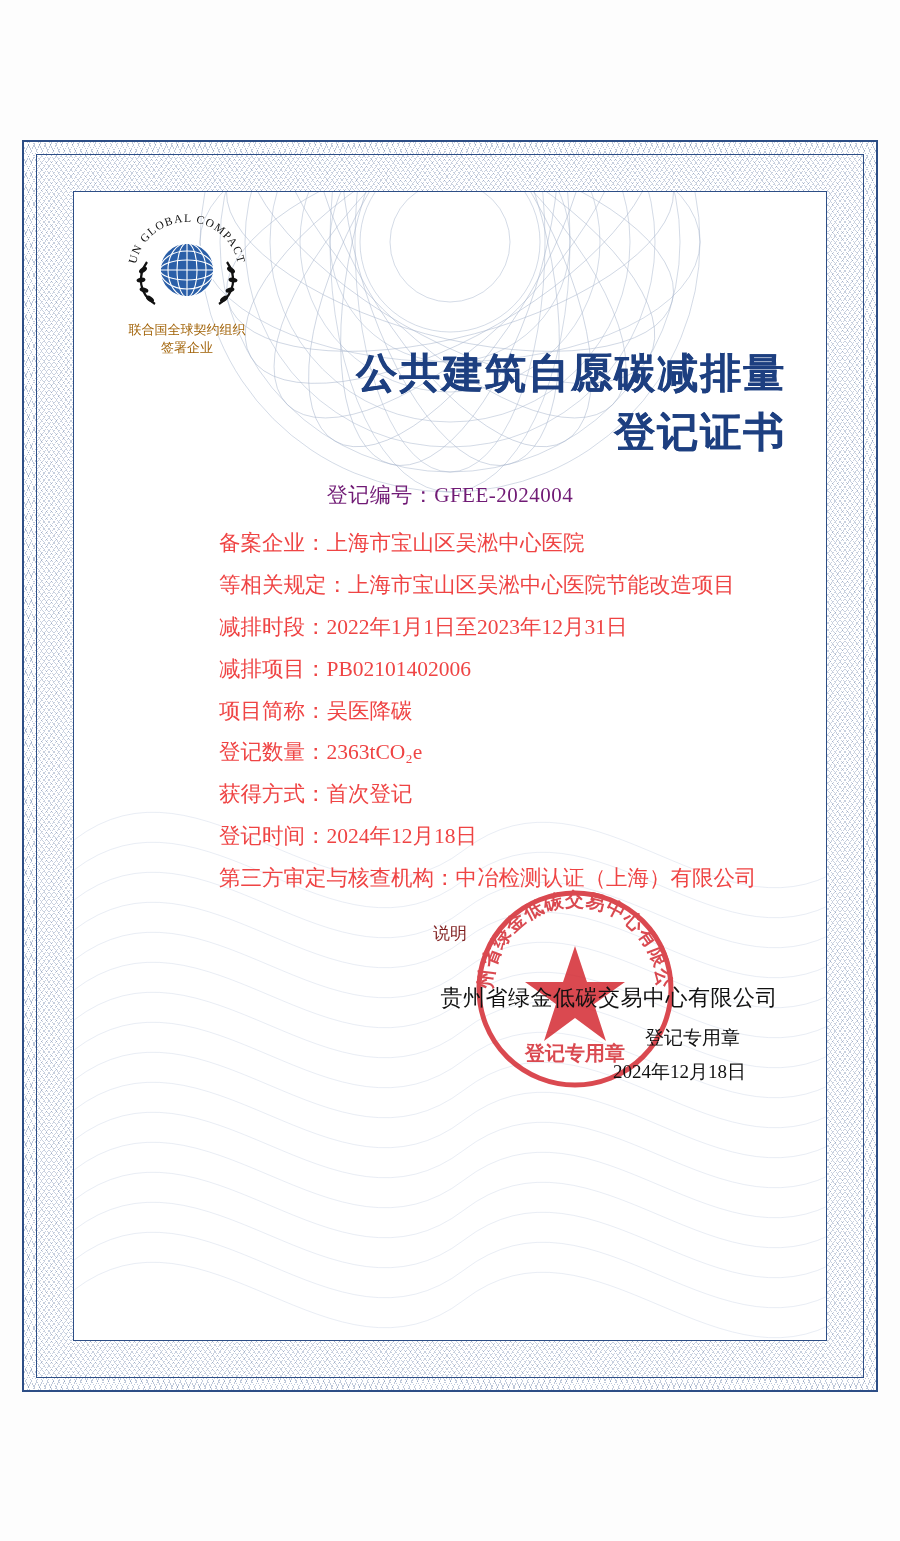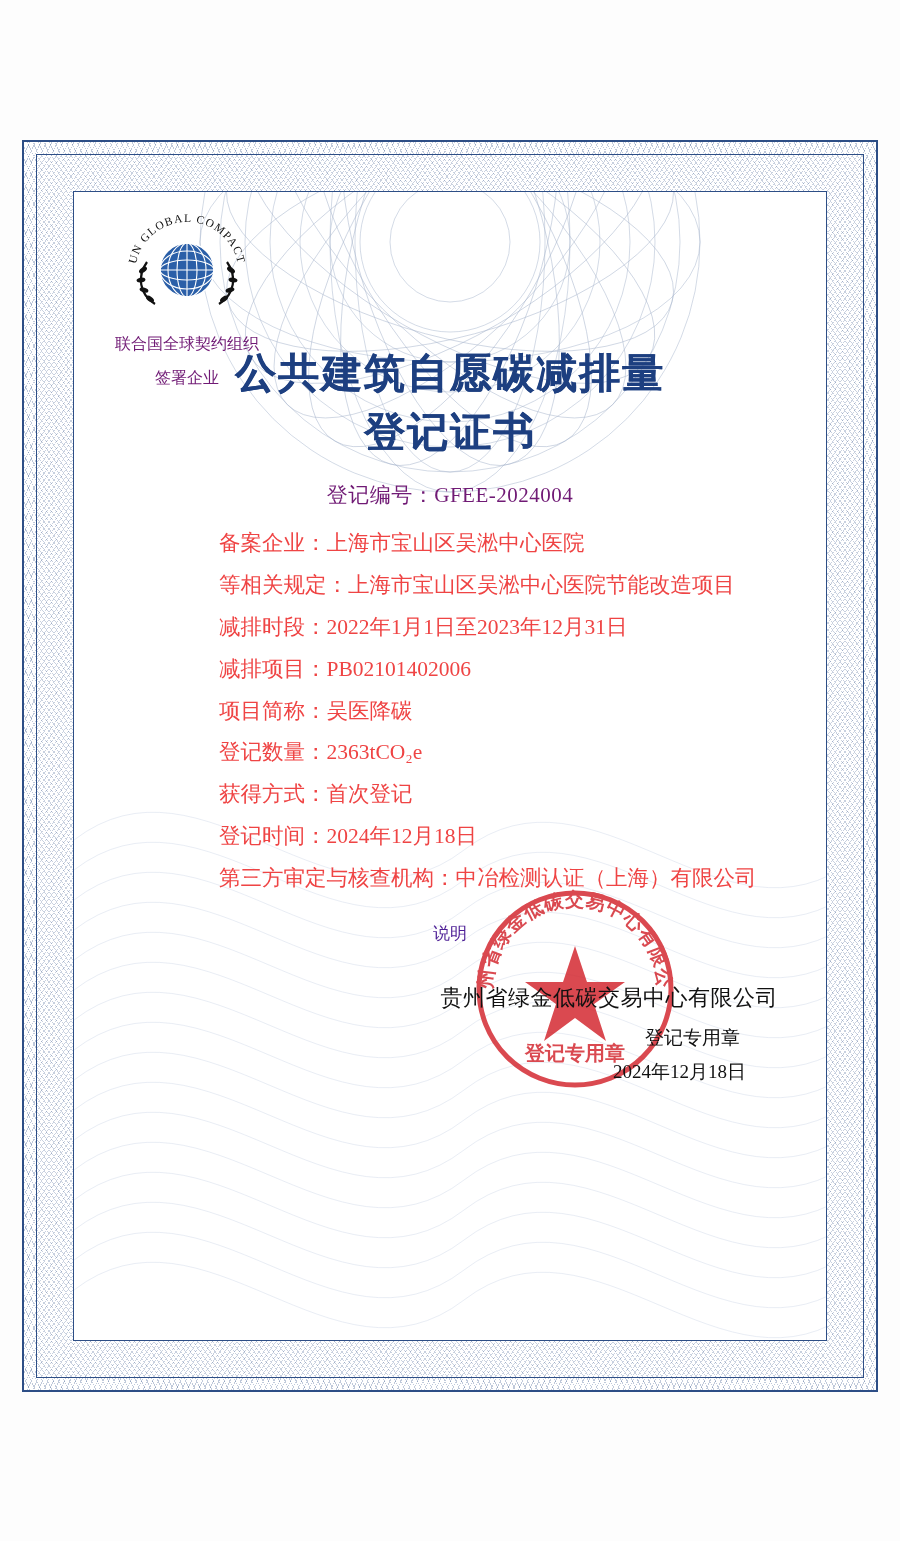--- a/index.html
+++ b/index.html
@@ -101,30 +101,30 @@
     width: 150px;
     text-align: center;
   }
   .un-emblem .ring-text {
     position: relative;
     width: 140px;
     height: 112px;
     margin: 0 auto;
   }
   .un-emblem .cn-label {
-    font-size: 16px;
-    color: #701a75;
+    font-size: 13px;
+    color: #a16207;
     line-height: 1.25;
-    margin-top: 14px;
+    margin-top: 2px;
     font-family: "Liberation Sans", sans-serif;
   }
 
   .title-block {
     margin-top: 152px;
-    text-align: center;
+    text-align: right;
   }
   .cert-title-1, .cert-title-2 {
     font-family: "Liberation Serif", serif;
     font-weight: bold;
     color: #1d3f80;
     font-size: 41px;
     letter-spacing: 2px;
     line-height: 1.45;
     text-shadow: 0.6px 0 0 #1d3f80;
   }
@@ -148,21 +148,21 @@
     white-space: nowrap;
   }
   .field-label { }
   .field-value { }
 
   .notes-title {
     text-align: center;
     font-size: 17px;
     margin-top: 22px;
     margin-bottom: 4px;
-    color: #4c1d95;
+    color: #7f1d1d;
   }
   .notes {
     padding-left: 88px;
     padding-right: 78px;
     font-size: 15.5px;
     line-height: 1.72;
     color: #111;
     text-align: justify;
   }
   .note-line { }

